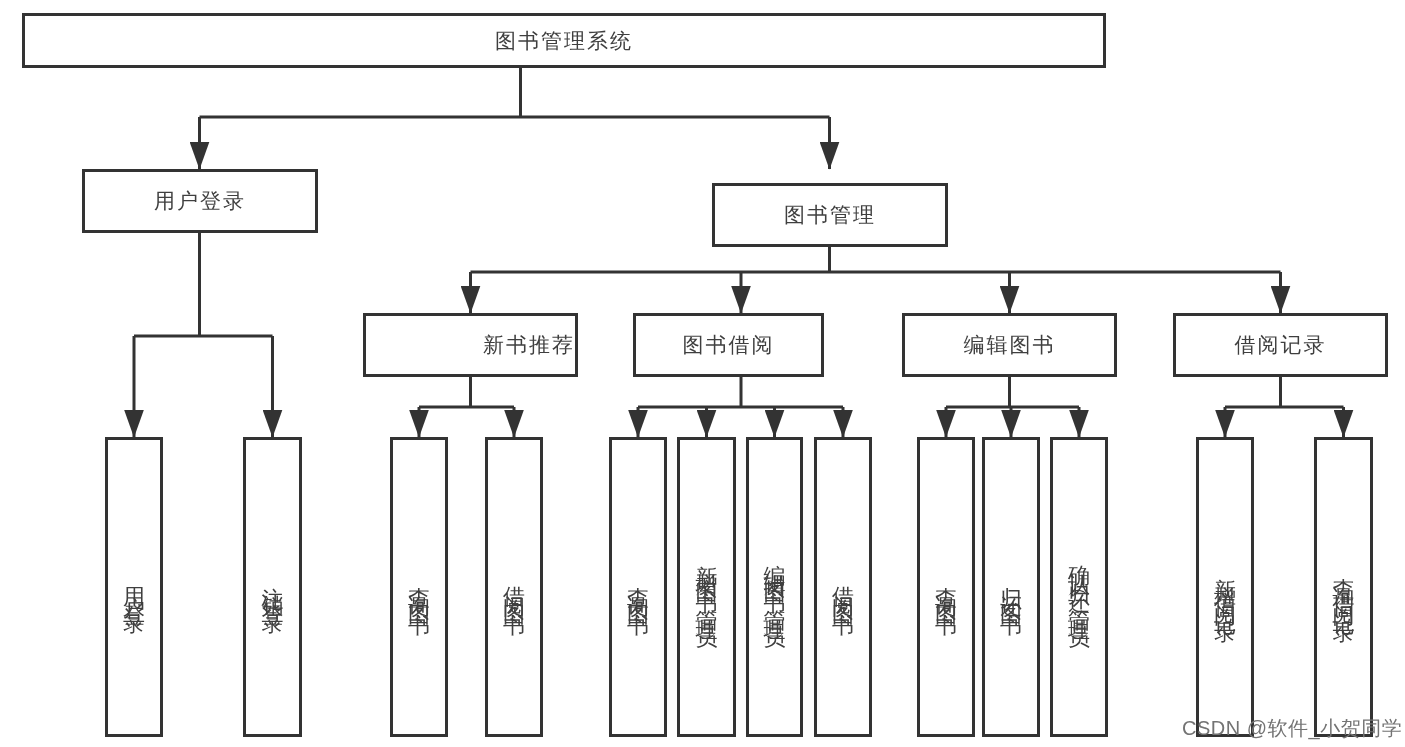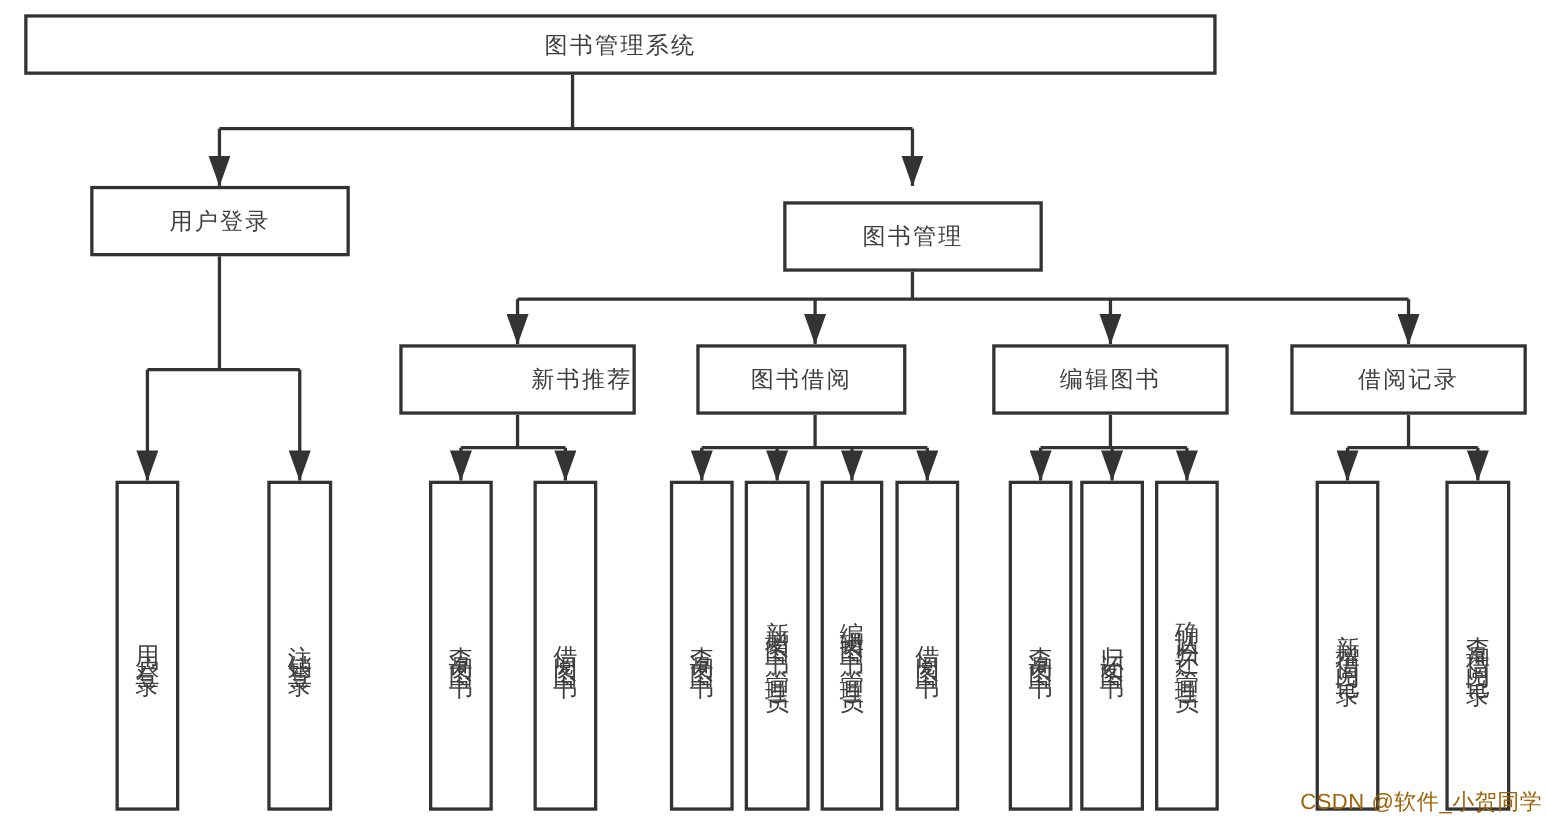--- a/index.html
+++ b/index.html
@@ -41,21 +41,21 @@
     writing-mode: vertical-rl;
     text-orientation: mixed;
     font-size: 22px;
     letter-spacing: 9px;
     line-height: 1;
     white-space: nowrap;
   }
   .watermark {
     position: absolute;
     z-index: 5;
-    color: #a16207;
+    color: #737373;
     font-size: 20px;
     letter-spacing: 0.5px;
     white-space: nowrap;
   }
 </style>
 </head>
 <body>
 
 <div class="canvas">
 

